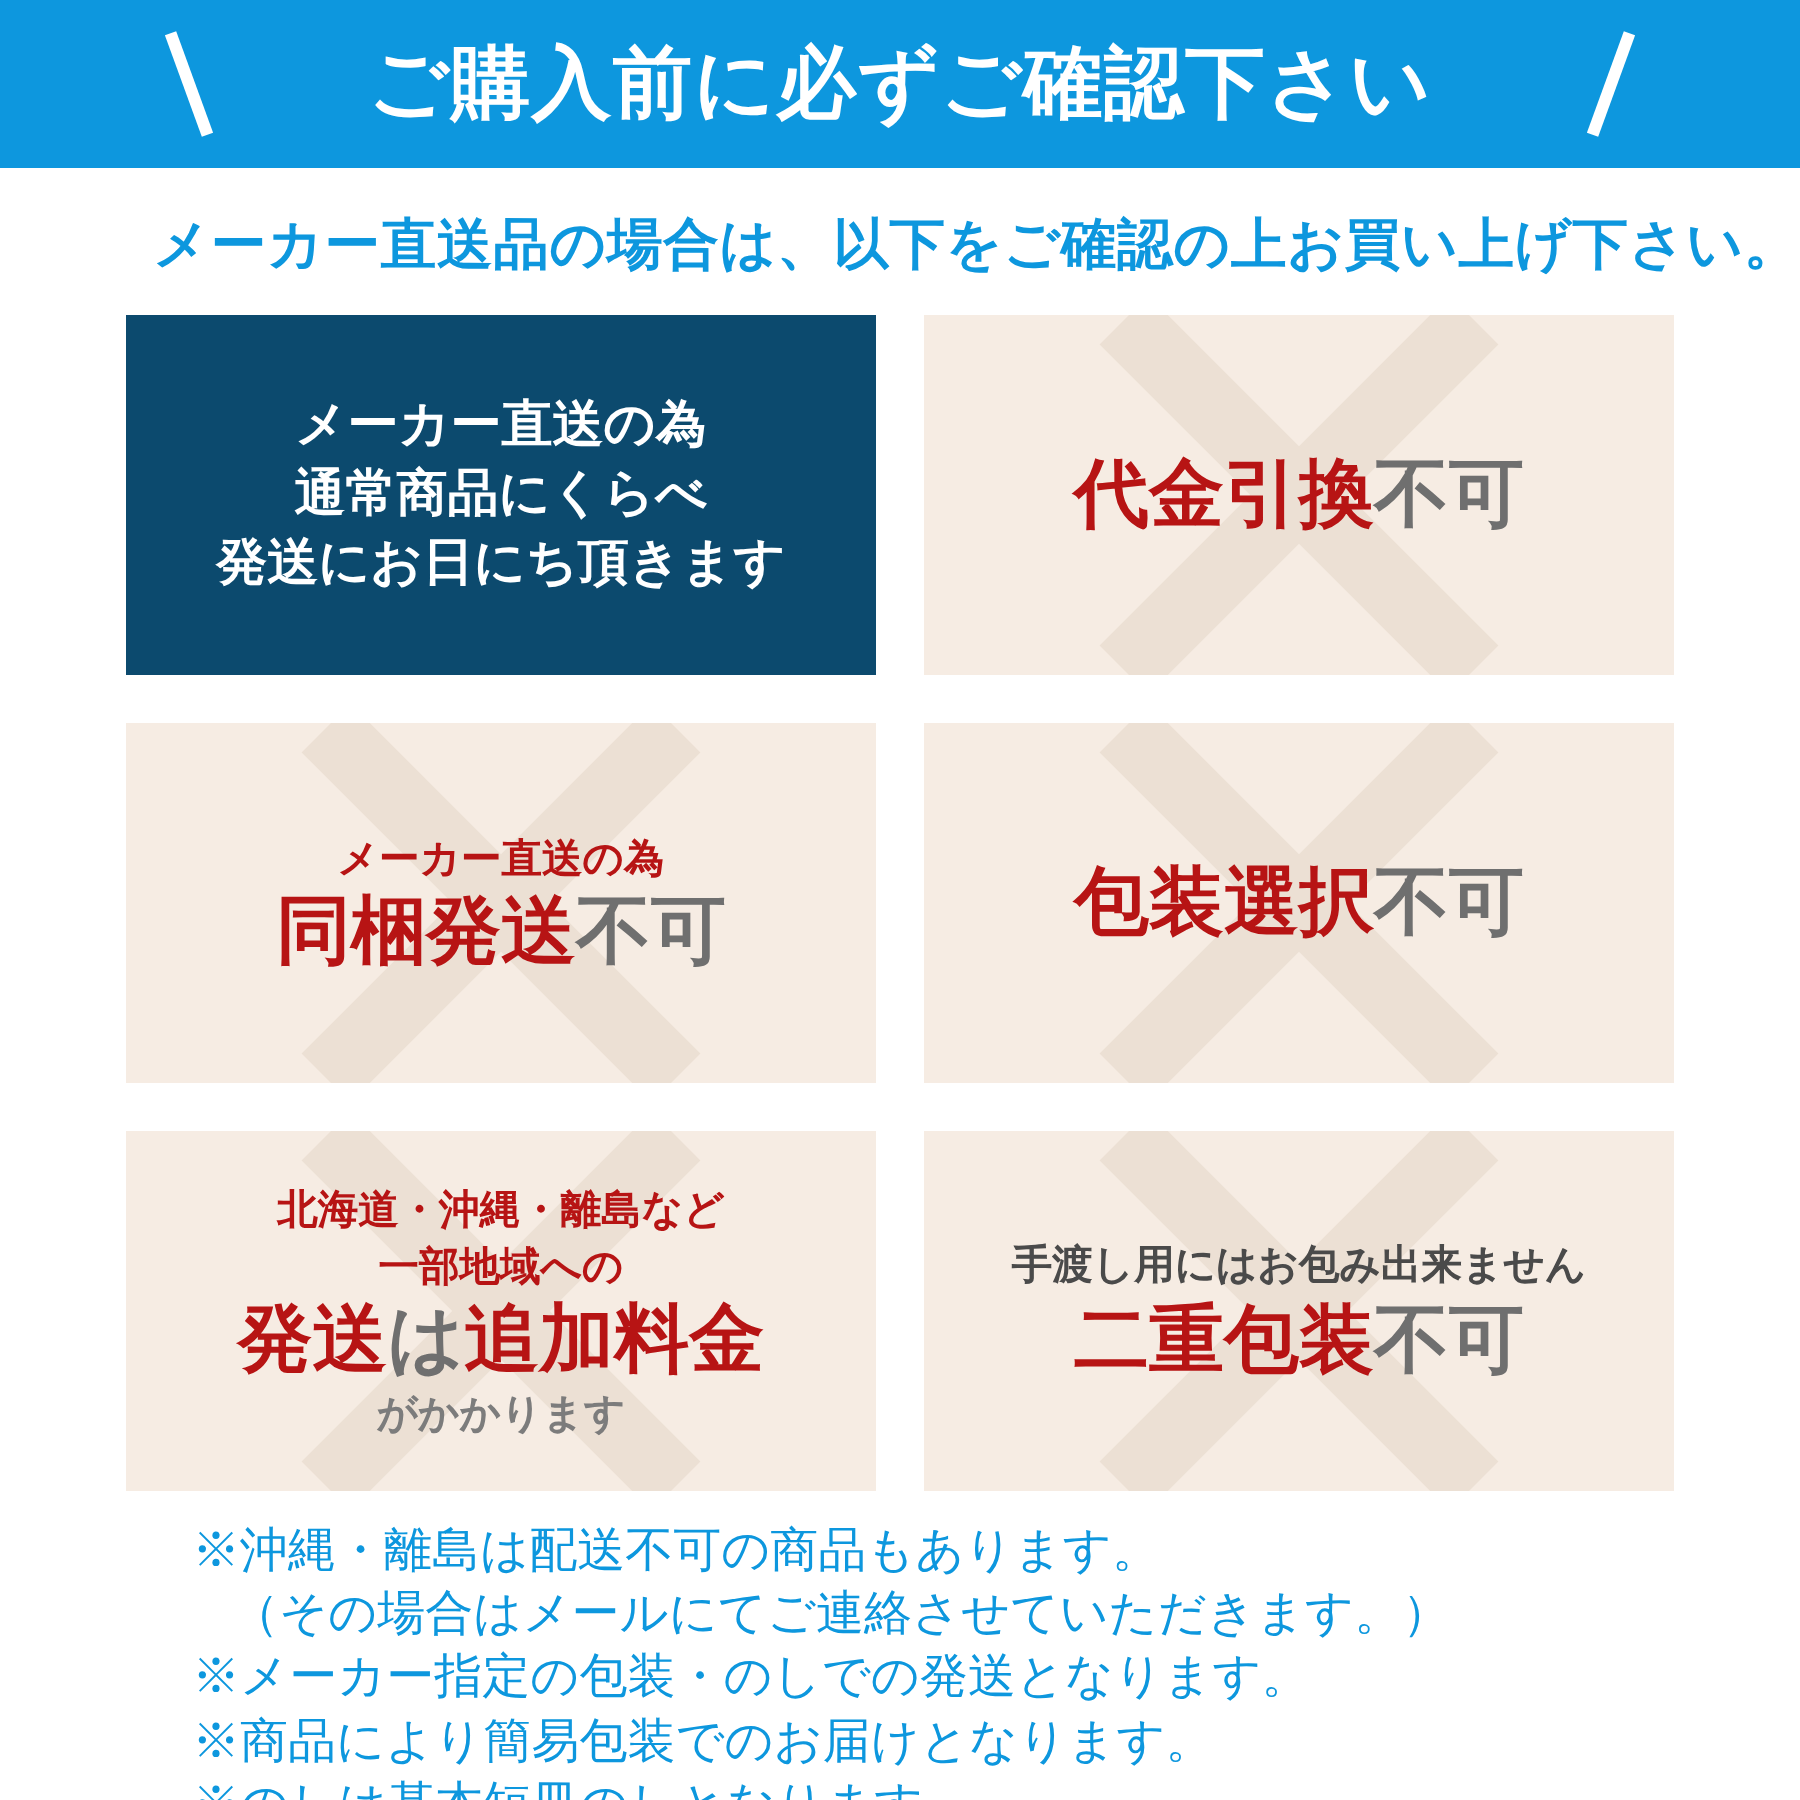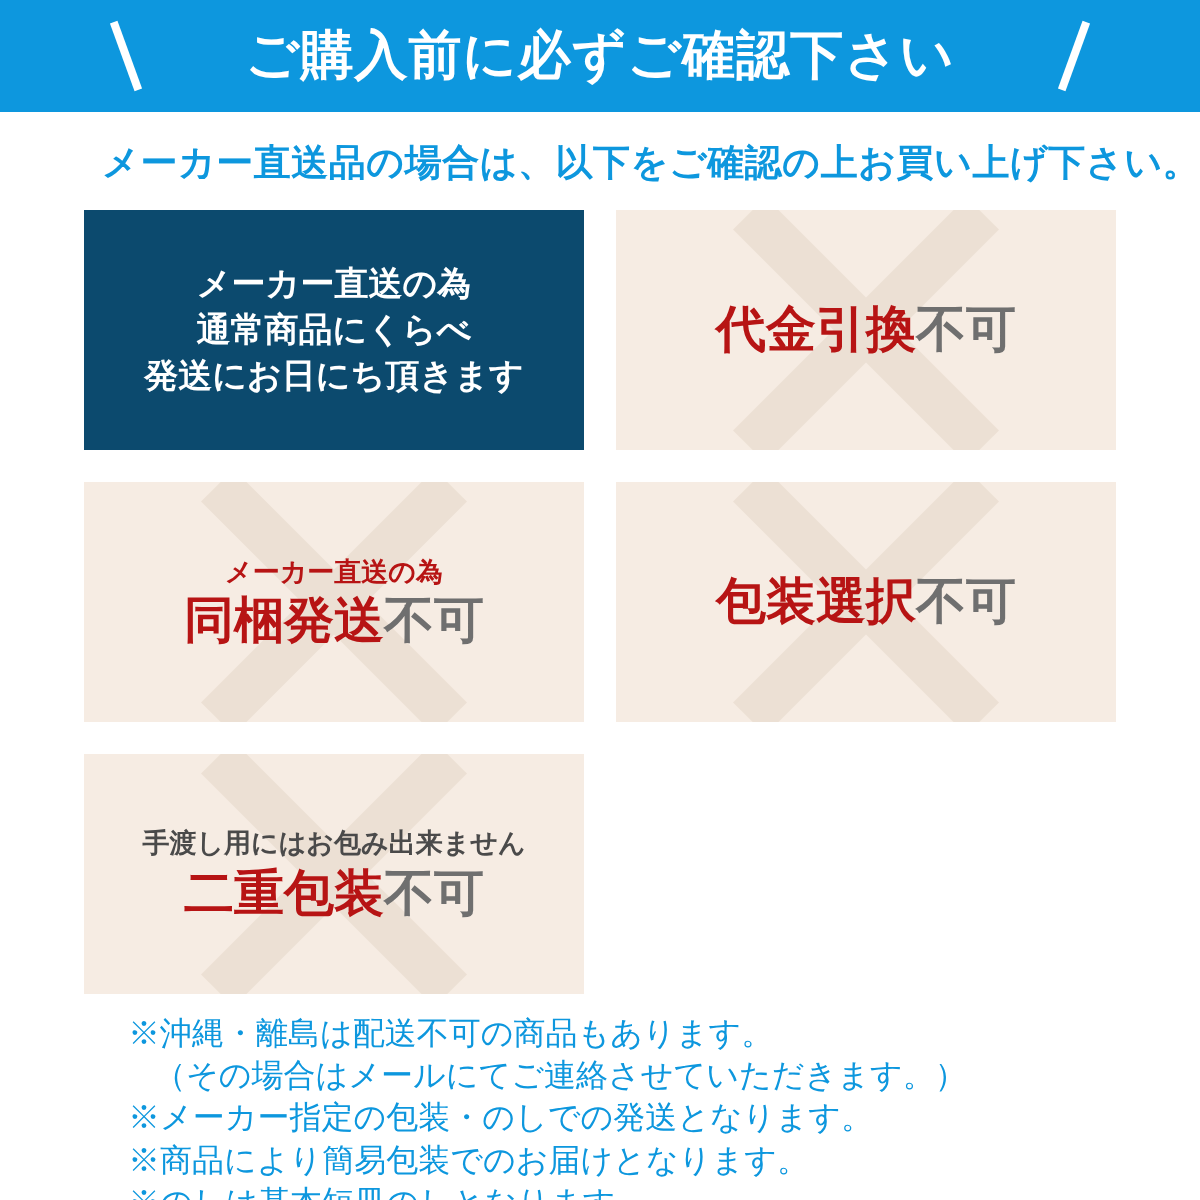--- a/index.html
+++ b/index.html
@@ -223,20 +223,34 @@
           <span class="a"></span>
           <span class="b"></span>
         </div>
       <div class="content">
         <div class="big-line">
           <span class="red">包装選択</span><span class="gray">不可</span>
         </div>
       </div>
     </div>
 
+    <div class="cell">
+      <div class="xmark">
+          <span class="a"></span>
+          <span class="b"></span>
+        </div>
+      <div class="content">
+        <div class="small-red">北海道・沖縄・離島など</div>
+        <div class="small-red">一部地域への</div>
+        <div class="big-line">
+          <span class="red">発送</span><span class="gray">は</span><span class="red">追加料金</span>
+        </div>
+        <div class="tail-gray">がかかります</div>
+      </div>
+    </div>
 
     <div class="cell">
       <div class="xmark">
           <span class="a"></span>
           <span class="b"></span>
         </div>
       <div class="content">
         <div class="small-gray">手渡し用にはお包み出来ません</div>
         <div class="big-line">
           <span class="red">二重包装</span><span class="gray">不可</span>

